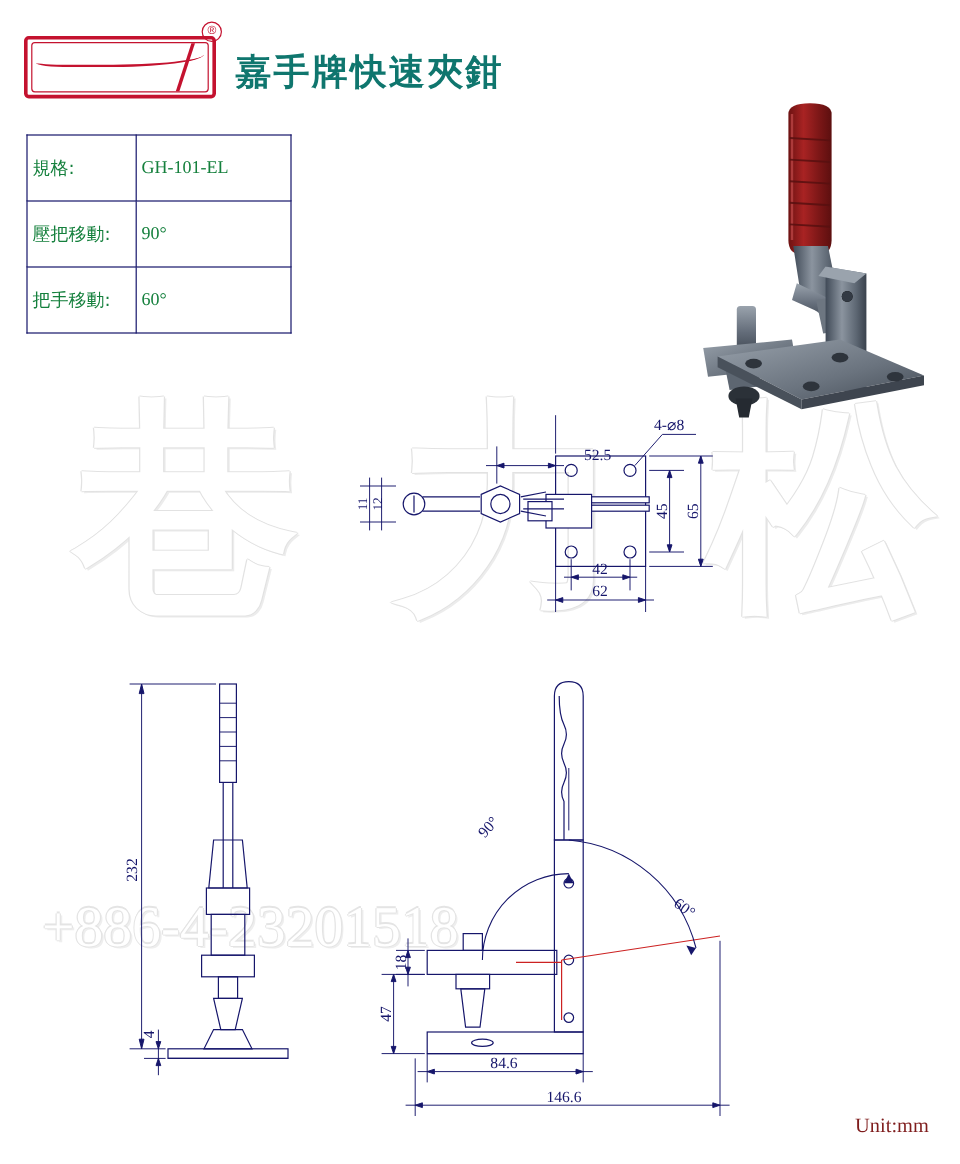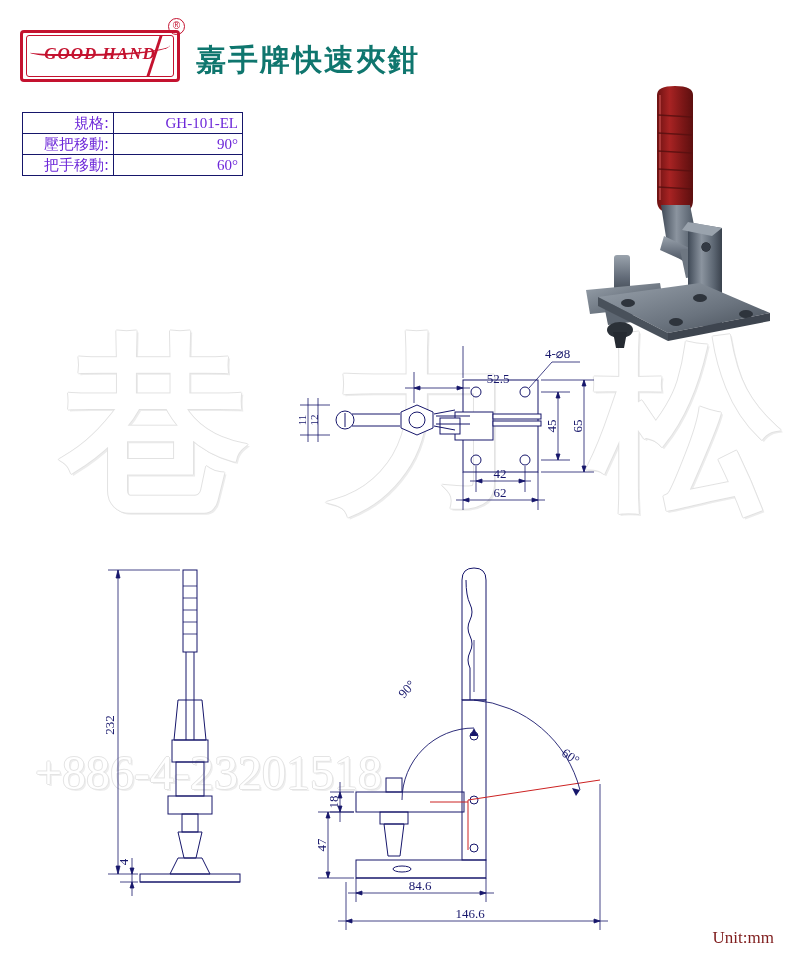--- a/index.html
+++ b/index.html
@@ -102,25 +102,24 @@
   .spec-table{
     position:absolute;left:22px;top:112px;
     border-collapse:collapse;
     z-index:3;
     background:transparent;
   }
   .spec-table td{
     border:1px solid #16166b;
     height:20px;
     font-size:15px;
-    padding:0 4px;
-    color:#6d28d9;
+    padding:17px 4px;
+    color:#15803d;
     font-family:"DejaVu Sans", sans-serif;
     white-space:nowrap;
-    text-align:right;
   }
   .spec-table td.k{width:82px;}
   .spec-table td.v{width:120px;font-family:Liberation Serif, serif;font-size:15px;}
 
   
   .draw{position:absolute;left:0;top:0;z-index:2;}
 
   .unit{
     position:absolute;right:26px;bottom:22px;
     font-family:"Liberation Serif", serif;
@@ -148,21 +147,20 @@
     <div class="wm-cn" style="left:330px;top:330px;font-size:190px;">力</div>
     <div class="wm-cn" style="left:590px;top:330px;font-size:190px;">松</div>
     <div class="wm-phone">+886-4-23201518</div>
   </div>
 
   <div class="logo-box">
     <div class="logo-frame"></div>
     <div class="logo-inner"></div>
     <div class="logo-swoosh"></div>
     <div class="logo-slash"></div>
-    <div class="logo-text">GOOD HAND</div>
   </div>
   <div class="reg-mark">®</div>
   <div class="title">嘉手牌快速夾鉗</div>
 
   <table class="spec-table">
     <tbody>
         <tr>
       <td class="k">規格:</td>
       <td class="v">GH-101-EL</td>
     </tr>

